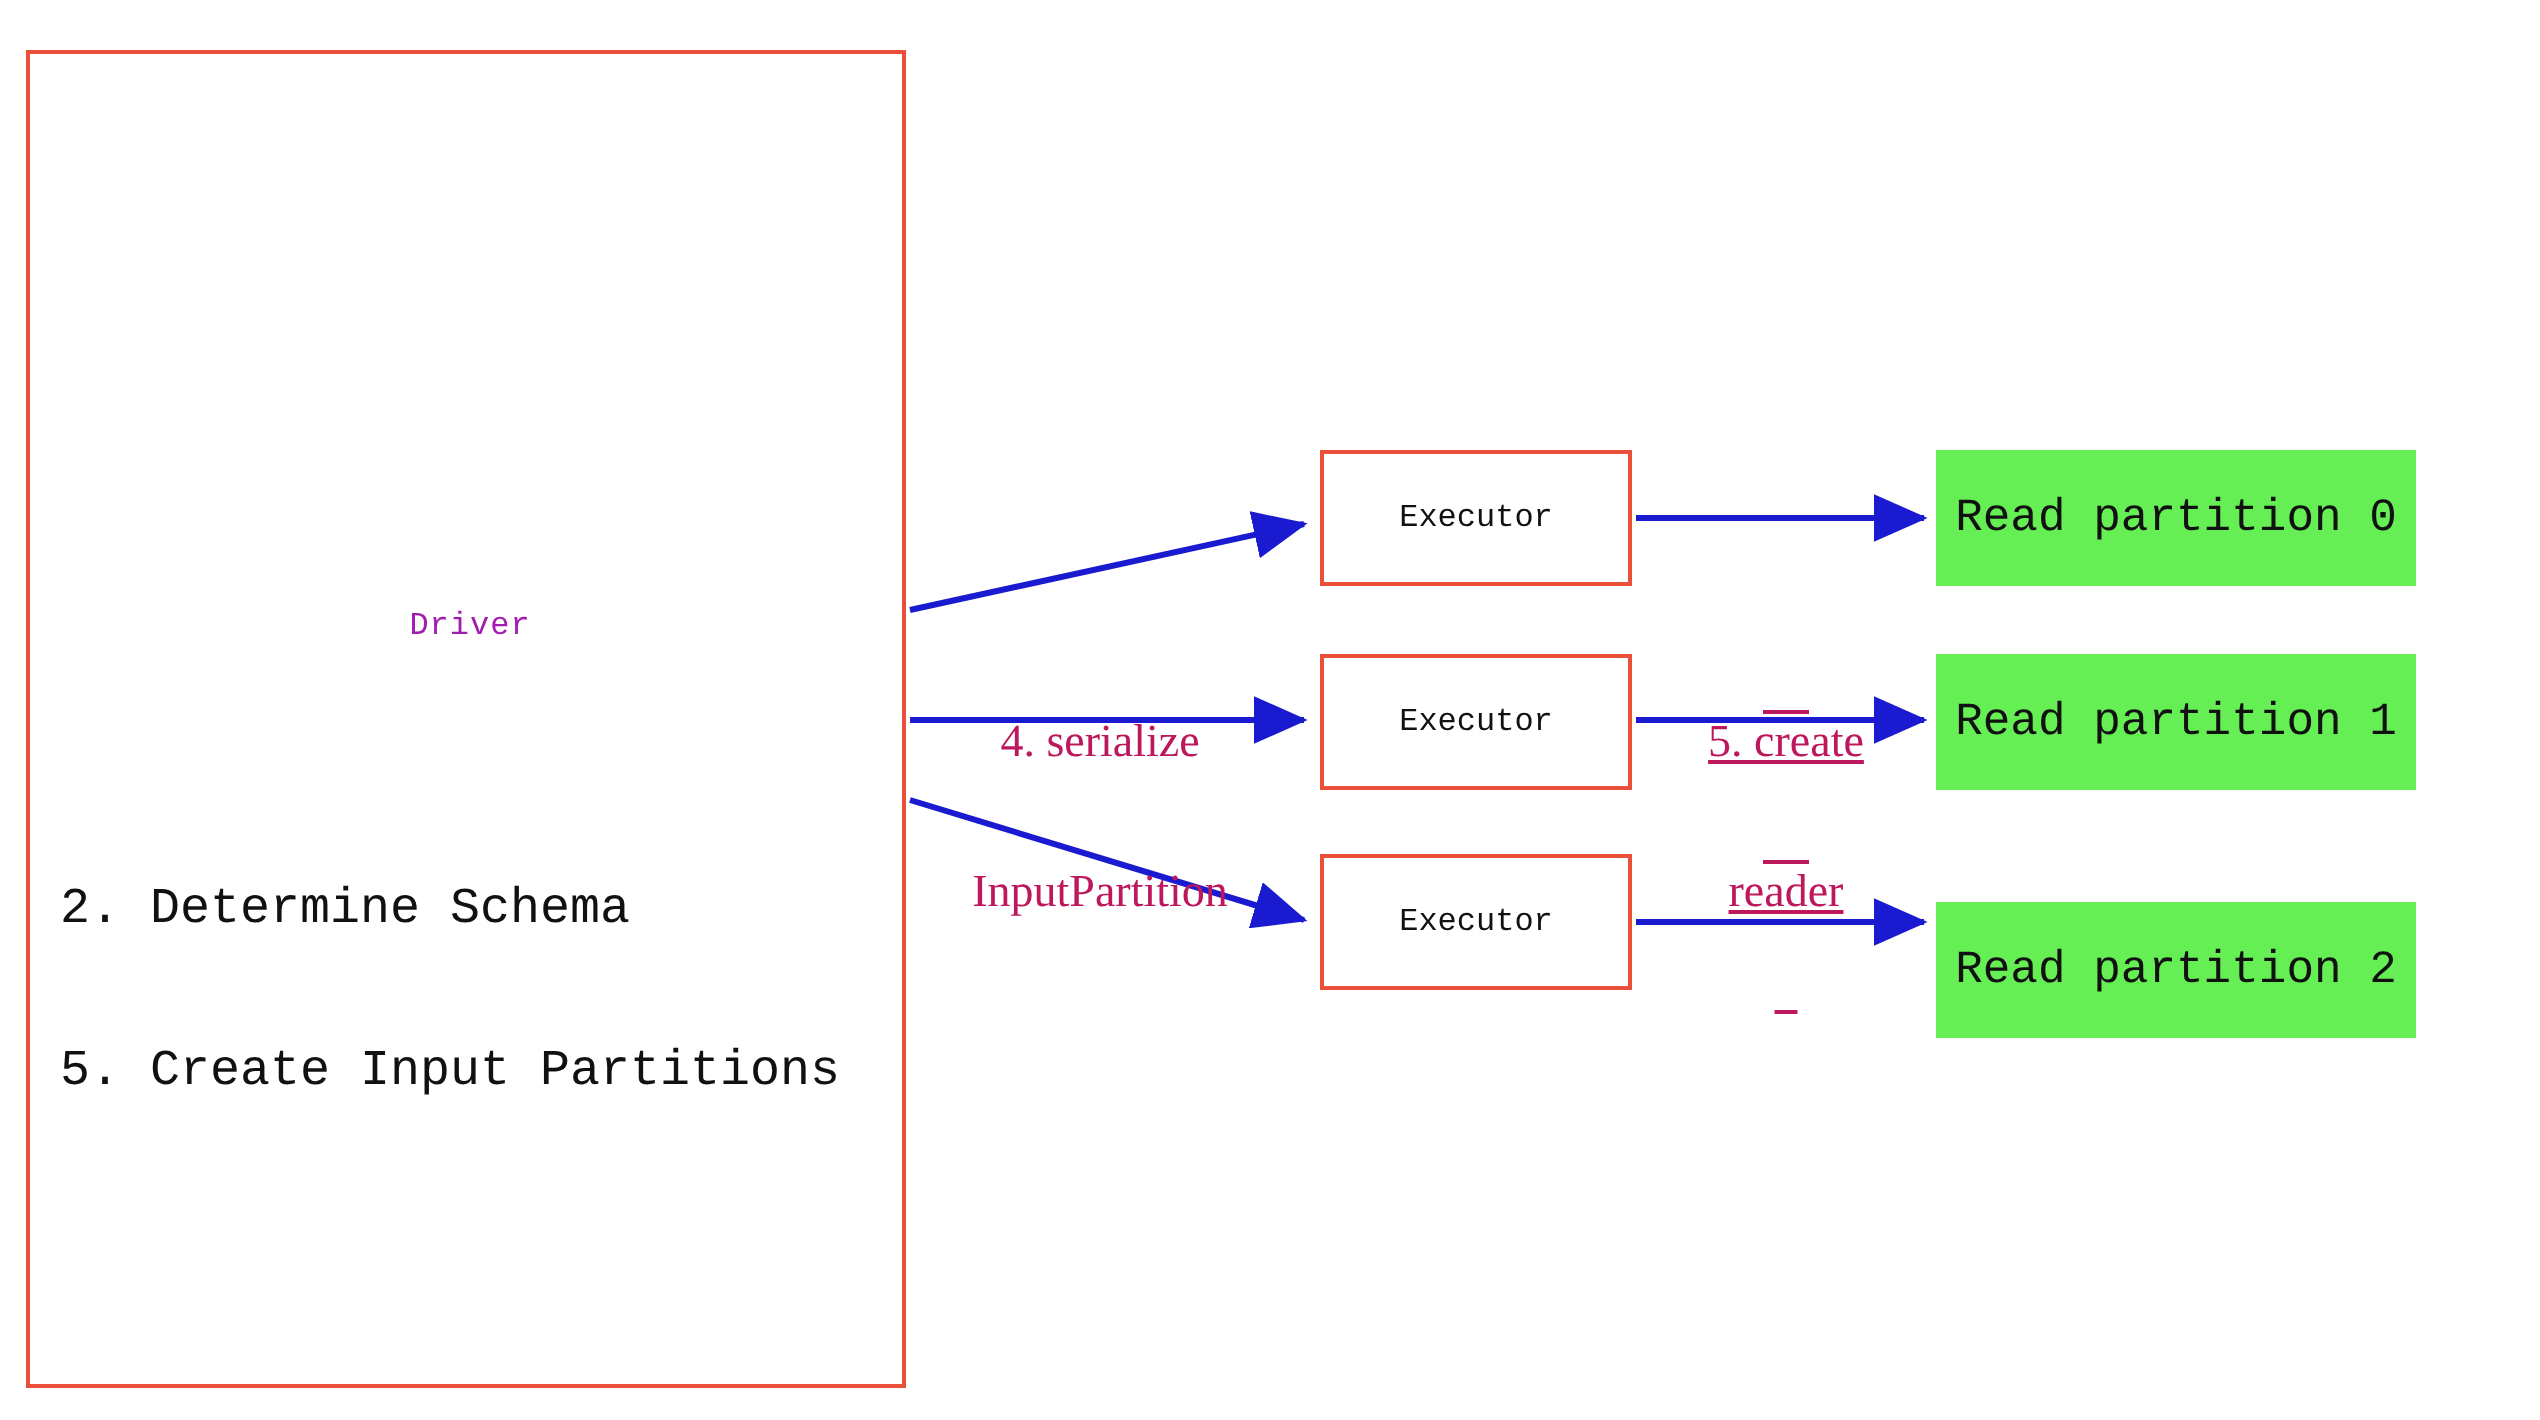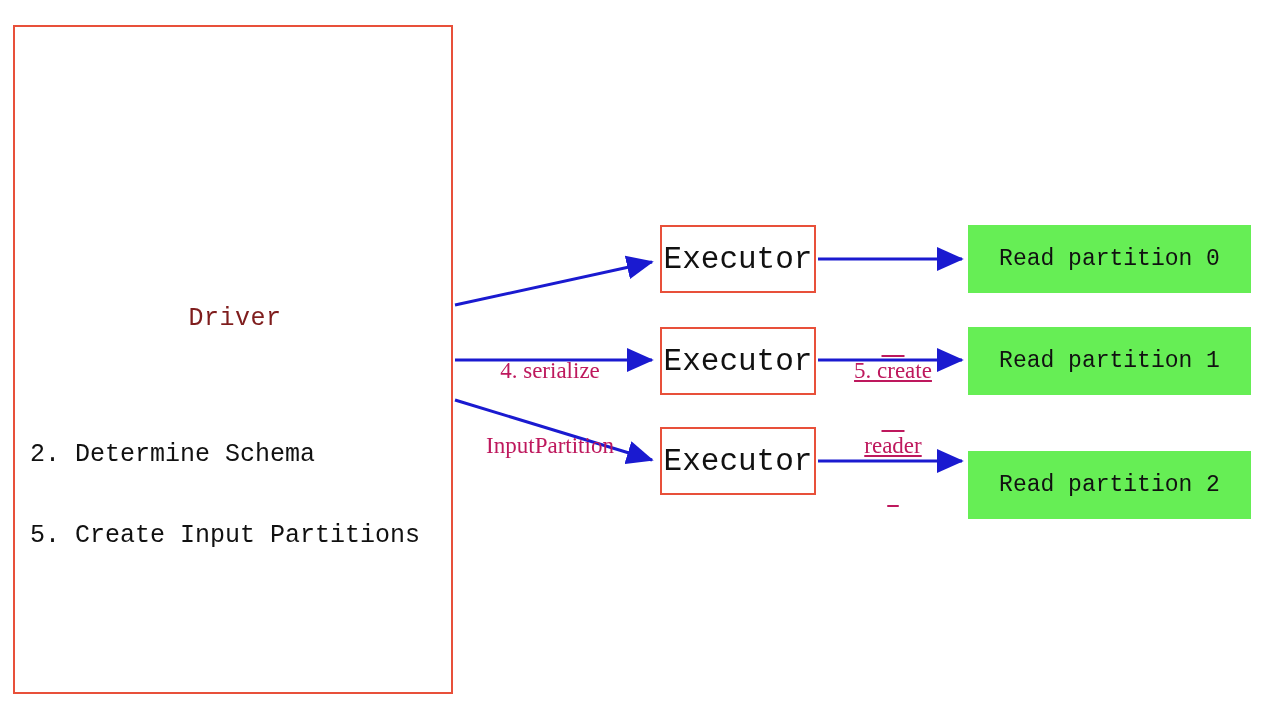--- a/index.html
+++ b/index.html
@@ -27,22 +27,22 @@
     border: 2px solid #e8503a;
     background: #ffffff;
   }
   .driver-title {
     position: absolute;
     left: 0;
     top: 277px;
     width: 440px;
     text-align: center;
     font-family: "Liberation Mono", "DejaVu Sans Mono", monospace;
-    font-size: 25px;
-    color: #7f1d1d;
+    font-size: 16px;
+    color: #a21caf;
     letter-spacing: 0.5px;
     white-space: pre;
   }
   .driver-steps {
     position: absolute;
     left: 15px;
     top: 360px;
     font-family: "Liberation Mono", "DejaVu Sans Mono", monospace;
     font-size: 25px;
     line-height: 27px;
@@ -53,26 +53,26 @@
     width: 156px;
     height: 68px;
     border: 2px solid #e8503a;
     background: #ffffff;
     display: flex;
     align-items: center;
     justify-content: center;
   }
   .exec-label {
     font-family: "Liberation Mono", "DejaVu Sans Mono", monospace;
-    font-size: 31px;
+    font-size: 16px;
     color: #111111;
     white-space: pre;
   }
   .green-box {
-    width: 283px;
+    width: 240px;
     height: 68px;
     background: #66ee55;
     display: flex;
     align-items: center;
     justify-content: center;
   }
   .green-label {
     font-family: "Liberation Mono", "DejaVu Sans Mono", monospace;
     font-size: 23px;
     color: #111111;

